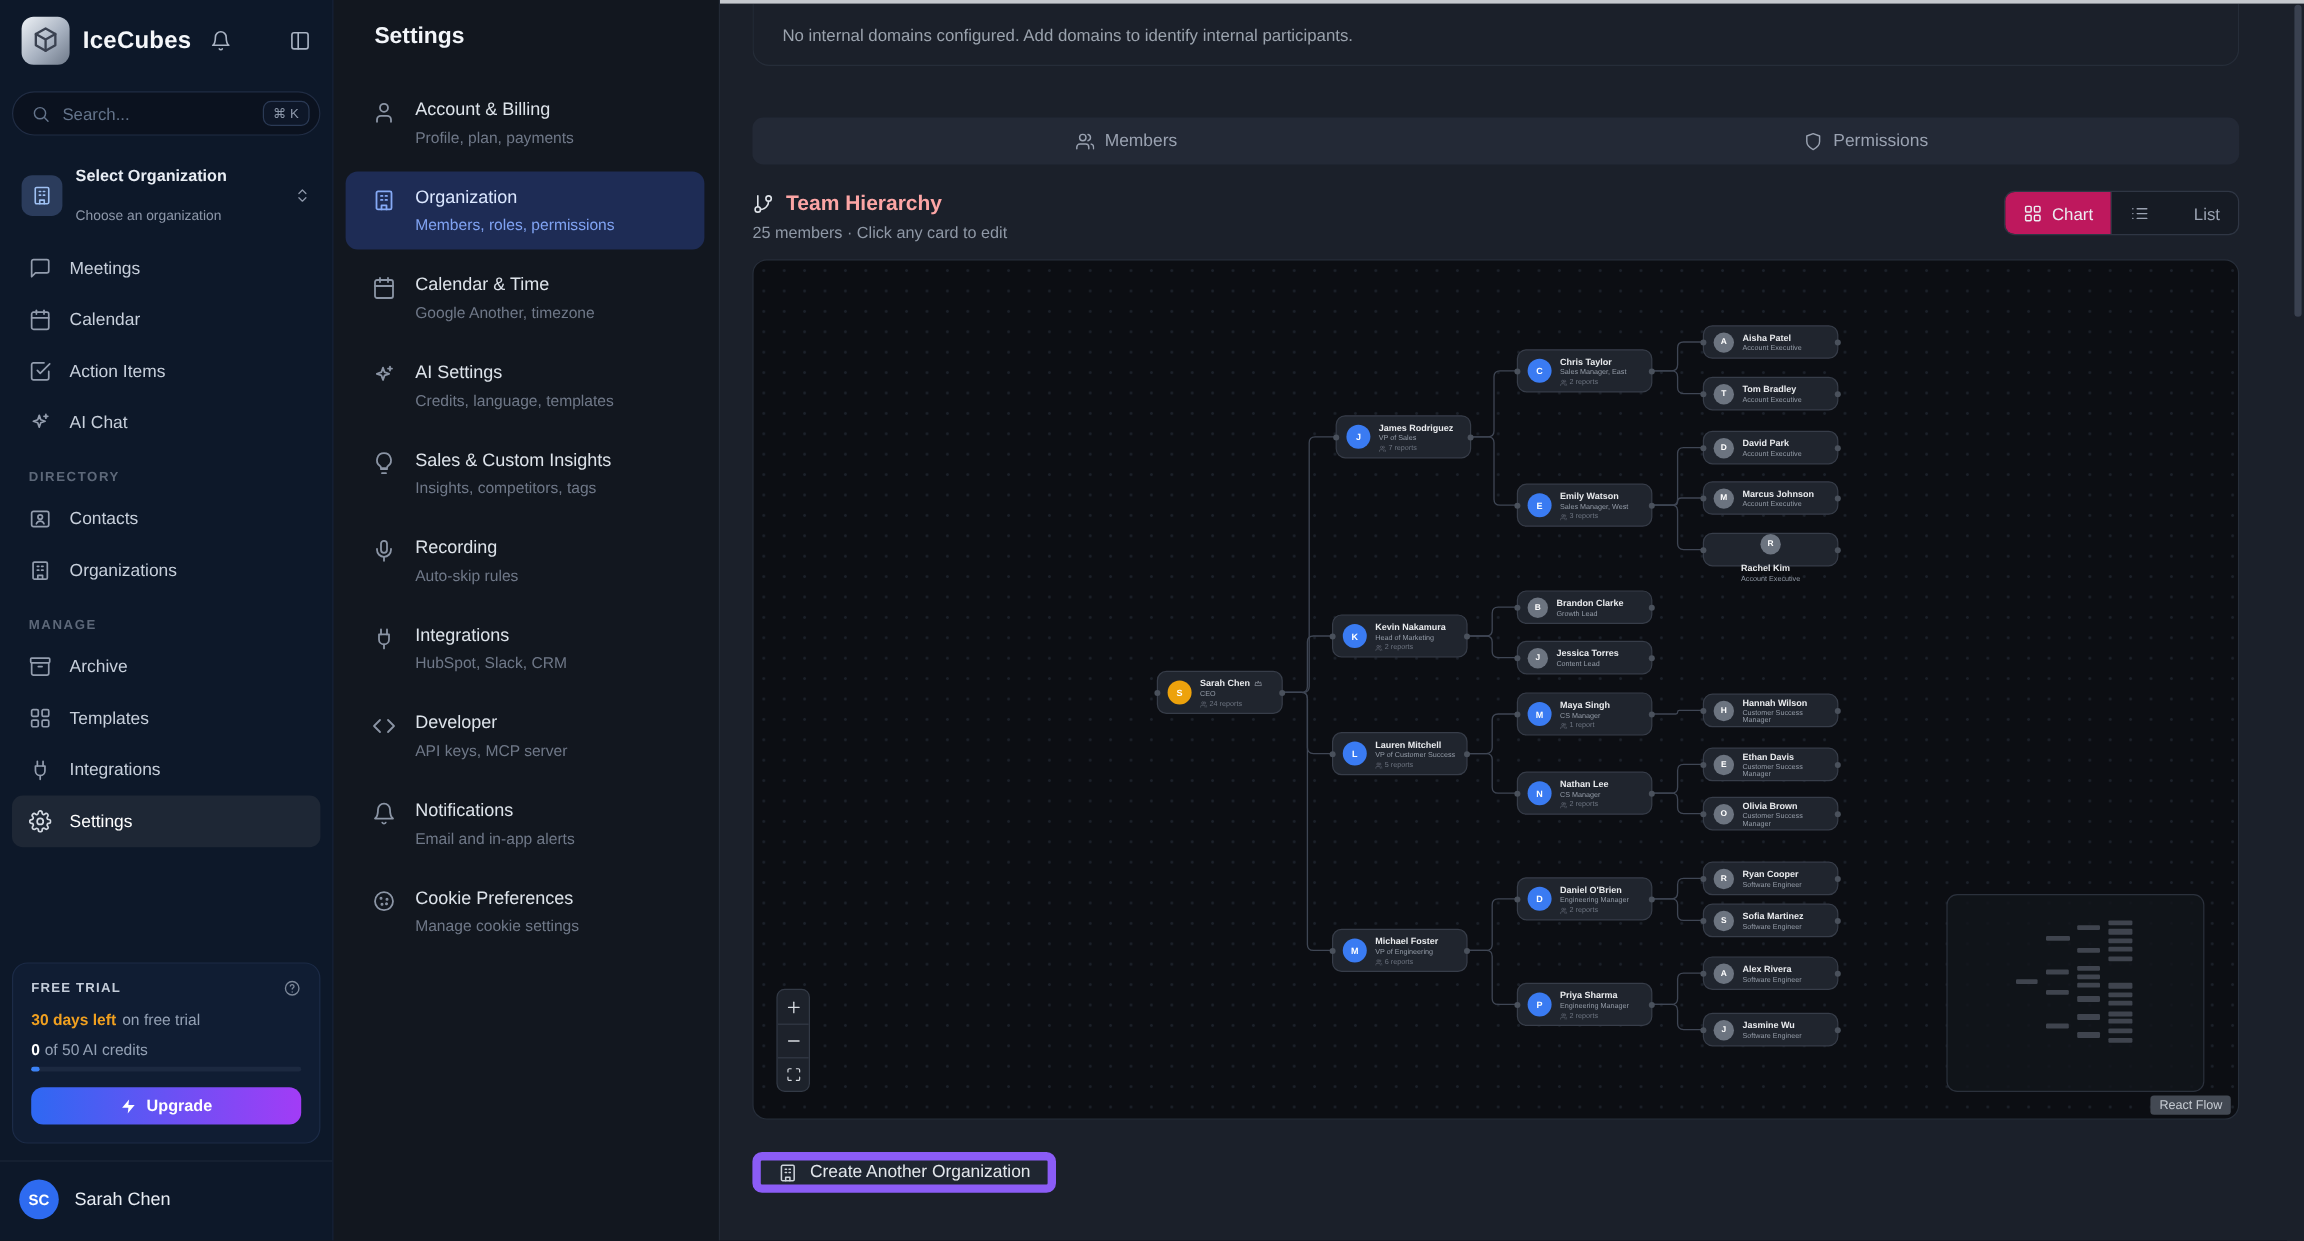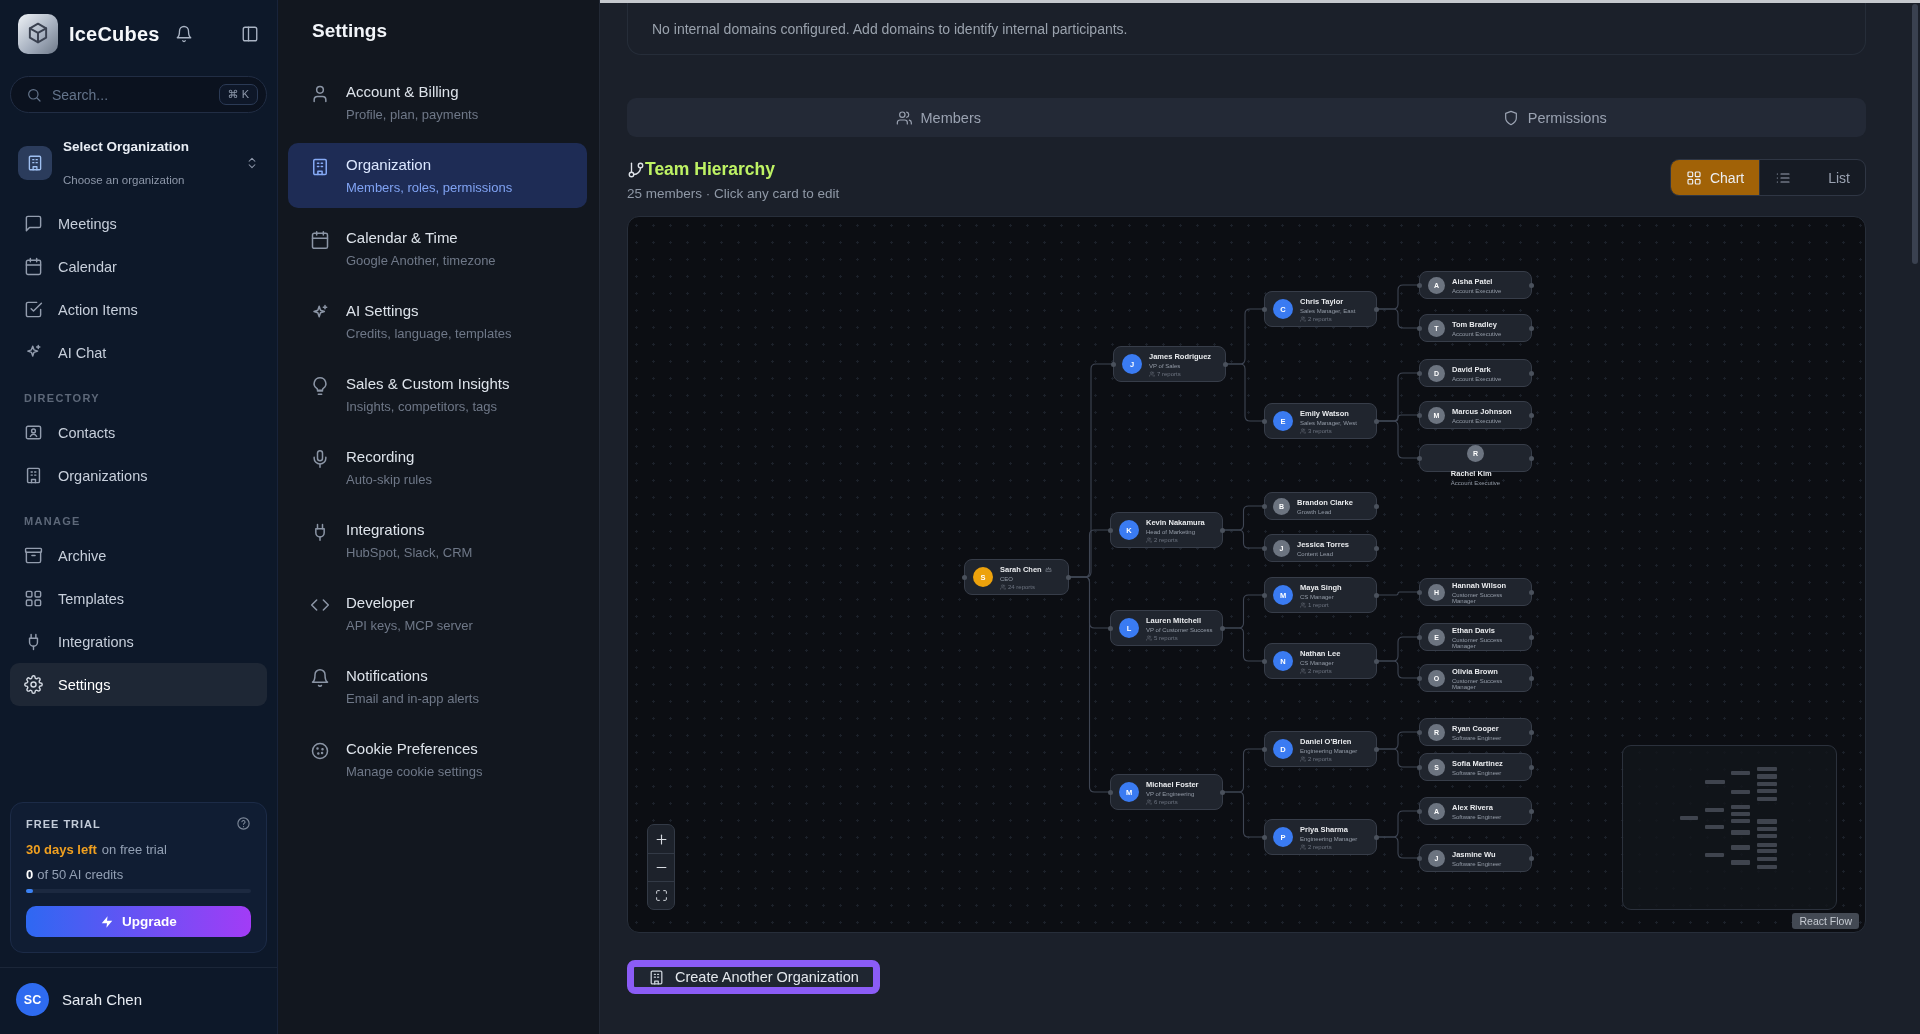--- a/index.html
+++ b/index.html
@@ -57,26 +57,26 @@
   .set-item.active .si-sub { color:#80a3f3; }
 
   
   .main { flex:1; position:relative; padding:0 54px 0 27px; }
   .top-strip { position:absolute; top:0; left:0; right:0; height:3px; background:#c6c9ce; }
   .banner { margin-top:3px; height:52px; border:1px solid #262d39; border-top:none; border-radius:0 0 14px 14px; display:flex; align-items:center; padding:0 24px; color:#9aa2ad; font-size:14px; }
   .tabbar { margin-top:43px; height:39px; background:#232936; border-radius:9px; padding:3px; display:flex; }
   .tab { flex:1; display:flex; align-items:center; justify-content:center; gap:9px; font-size:14.5px; color:#9aa2b1; border-radius:7px; cursor:pointer; }
   .tab.active { background:#0d0f16; color:#e8eaee; }
   .hier-header { margin-top:22px; display:flex; justify-content:space-between; align-items:flex-start; }
-  .hh-title { display:flex; align-items:center; font-size:17.5px; font-weight:700; color:#bef264;text-align:center; }
+  .hh-title { display:flex; align-items:center; gap:10px; font-size:17.5px; font-weight:700; color:#fca5a5;text-align:center; }
   .hh-title .ic { color:#dfe3e9; }
   .hh-sub { margin-top:6px; font-size:13.5px; color:#8f98a6; }
   .toggle { display:flex; border:1px solid #2f3644; background:#161b24; border-radius:9px; overflow:hidden; height:37px; }
   .tg-seg { display:flex; align-items:center; gap:8px; padding:0 15px; font-size:14px; color:#9aa2b1; cursor:pointer; }
-  .tg-seg.active { background:#a16207; color:#eceef2; }
+  .tg-seg.active { background:#be185d; color:#eceef2; }
   .tg-seg + .tg-seg { border-left:1px solid #2c3340;gap:37px; }
   .create-btn { margin-top:27px; display:inline-flex; align-items:center; gap:10px; height:34px; padding:0 14px; background:#1f2631; border:7px solid #8b5cf6; border-radius:8px; color:#e3e7ec; font-size:14.5px; cursor:pointer; font-family:inherit; }
   .create-btn .ic { color:#cdd3db; }
   .scroll-thumb { position:absolute; right:2px; top:4px; width:6px; height:260px; border-radius:3px; background:#3a4150; }
 
   
   .canvas { margin-top:15px; height:717px; background:#0c0e13; border:1px solid #272e3a; border-radius:12px; position:relative; overflow:hidden;
             background-image:radial-gradient(circle,#1c212a 1px,transparent 1.3px); background-size:17px 17px; }
   #edges { position:absolute; left:0; top:0; pointer-events:none; }
   #edges path { stroke:#3f4654; stroke-width:1.1; fill:none; }

